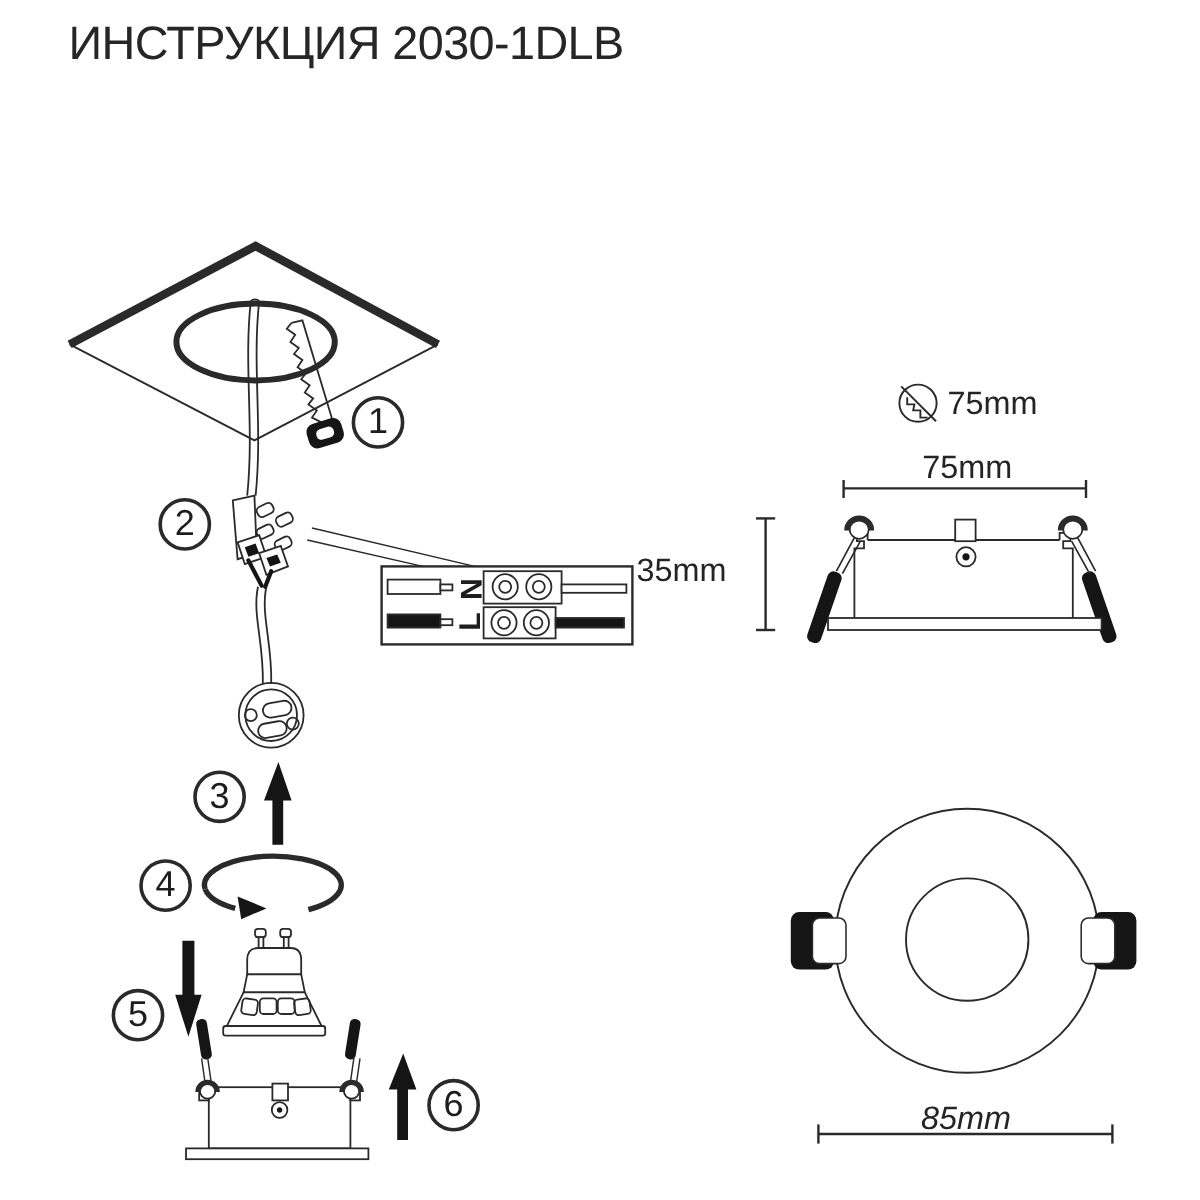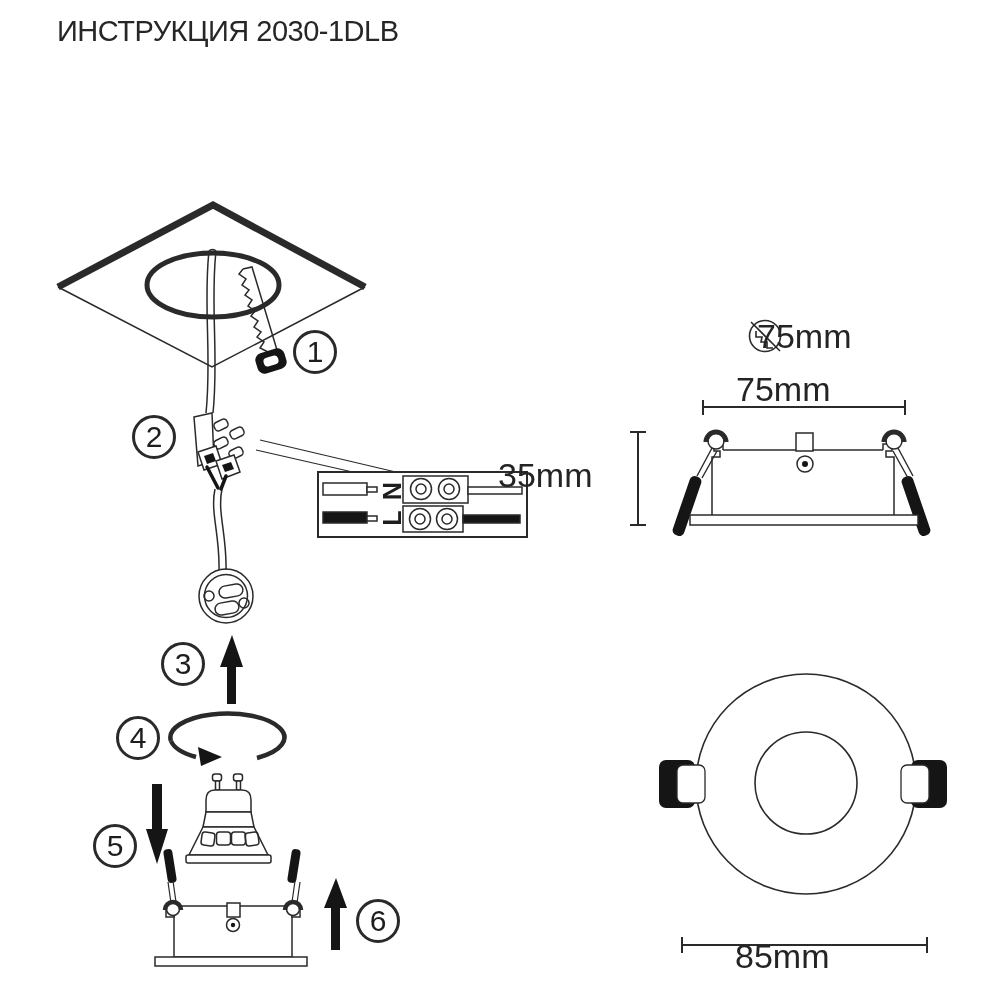--- a/index.html
+++ b/index.html
@@ -2,31 +2,31 @@
 <html><head>
 <meta charset="utf-8">
 <style>
   html,body{margin:0;padding:0;background:#fff;}
   .sheet{
     position:relative;width:1000px;height:1000px;background:#fff;
     font-family:"Liberation Sans",sans-serif;color:#262626;overflow:hidden;
   }
   .sheet > svg{position:absolute;left:0;top:0;}
   .title{
-    position:absolute;left:57px;top:15px;font-size:29px;font-weight:400;
+    position:absolute;left:57px;top:15px;font-size:39px;font-weight:400;
     letter-spacing:-0.5px;white-space:nowrap;color:#262626;
   }
   .badge{
     position:absolute;width:44px;height:44px;box-sizing:border-box;
     border:3px solid #2a2a2a;border-radius:50%;background:#fff;
     font-size:30px;line-height:37px;text-align:center;color:#1d1d1d;
   }
   .dim{
-    position:absolute;width:140px;
-    font-size:34px;line-height:28px;color:#242424;white-space:nowrap;
+    position:absolute;width:140px;text-align:center;
+    font-size:27px;line-height:28px;color:#242424;white-space:nowrap;
   }
   .wire-label{
     position:absolute;width:30px;height:30px;text-align:center;
     font-size:25px;line-height:30px;font-weight:bold;color:#1d1d1d;
   }
   .rot-cw{transform:rotate(90deg);}
   .rot-ccw{transform:rotate(-90deg);}
 </style>
 </head>
 <body>
@@ -244,15 +244,15 @@
   <div class="badge" style="left:116px;top:716px;">4</div>
   <div class="badge" style="left:93px;top:824px;">5</div>
   <div class="badge" style="left:356px;top:899px;">6</div>
 
   <div class="wire-label rot-cw" style="left:377px;top:476px;">N</div>
   <div class="wire-label rot-ccw" style="left:377px;top:503px;">L</div>
 
   <div class="dim" style="left:757px;top:322px;">75mm</div>
   <div class="dim" style="left:736px;top:375px;">75mm</div>
   <div class="dim" style="left:498px;top:461px;">35mm</div>
-  <div class="dim" style="left:735px;top:942px;">85mm</div>
+  <div class="dim" style="left:735px;top:918px;font-style:italic;">85mm</div>
 
 </div>
 
 </body></html>

